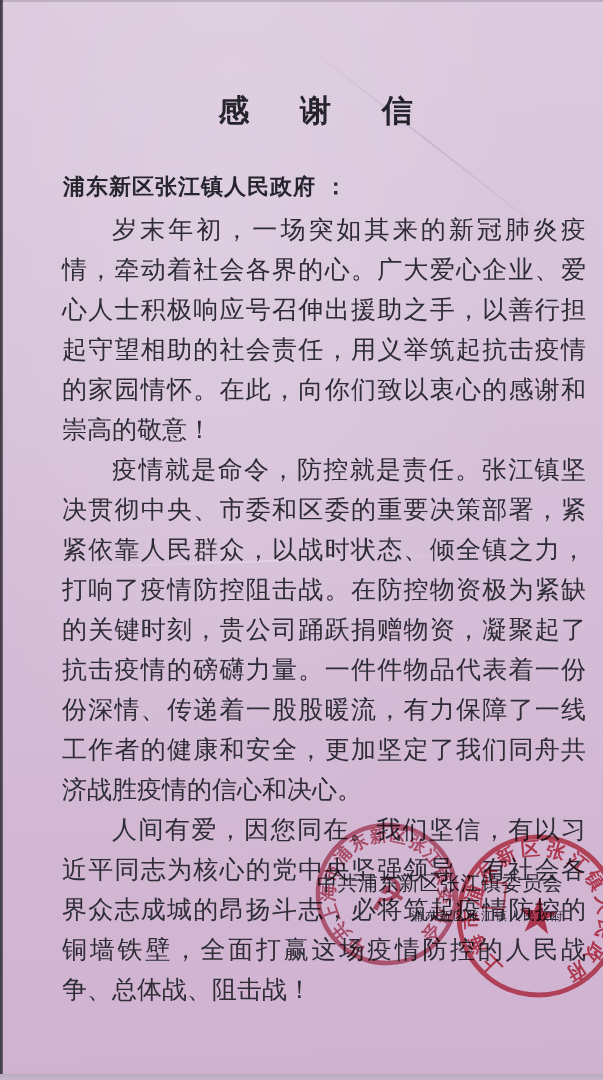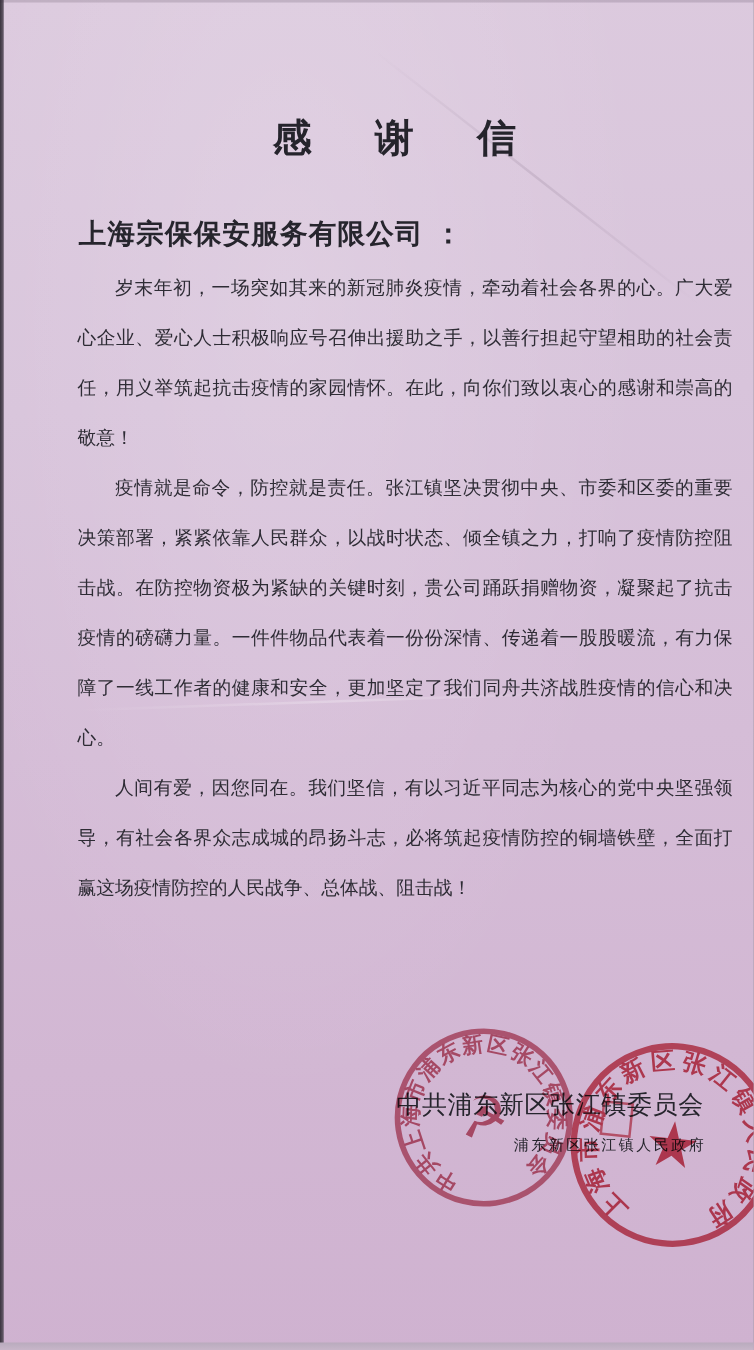--- a/index.html
+++ b/index.html
@@ -25,21 +25,21 @@
     position:absolute;top:90px;left:0;width:100%;text-align:center;
     transform:translateX(24px);
     font-size:31px;font-weight:700;letter-spacing:20px;color:#25242c;
   }
   .salutation{
     position:absolute;top:172px;left:63px;
     font-size:22px;font-weight:700;color:#26252d;letter-spacing:1px;
   }
   .body-text{
     position:absolute;top:210px;left:62px;width:524px;
-    font-size:15px;line-height:40px;color:#2e2c35;
+    font-size:25px;line-height:40px;color:#2e2c35;
     text-align:justify;text-justify:inter-ideograph;
   }
   .body-text p{margin:0;text-indent:2em;}
   .sig-line{position:absolute;color:#26252d;white-space:nowrap;margin-left:13px;}
   .sig-1{top:870px;right:40px;font-size:20px;letter-spacing:0.5px;}
   .sig-2{top:908px;right:38px;font-size:12px;letter-spacing:2px;}
   .sig-date{top:950px;right:76px;font-size:18.5px;letter-spacing:1px;}
 
   .stamp{position:absolute;mix-blend-mode:multiply;opacity:.88;}
   .stamp-left{left:300px;top:808px;}
@@ -49,21 +49,21 @@
 </head>
 <body>
 
 <div class="paper">
   <div class="sheen"></div>
   <div class="crease1"></div>
   <div class="crease2"></div>
 
   <div class="title">感  谢  信</div>
 
-  <div class="salutation">上海宗保保安服务有限公司 ：</div>
+  <div class="salutation">浦东新区张江镇人民政府 ：</div>
 
   <div class="body-text">
     <p>岁末年初，一场突如其来的新冠肺炎疫情，牵动着社会各界的心。广大爱心企业、爱心人士积极响应号召伸出援助之手，以善行担起守望相助的社会责任，用义举筑起抗击疫情的家园情怀。在此，向你们致以衷心的感谢和崇高的敬意！</p>
     <p>疫情就是命令，防控就是责任。张江镇坚决贯彻中央、市委和区委的重要决策部署，紧紧依靠人民群众，以战时状态、倾全镇之力，打响了疫情防控阻击战。在防控物资极为紧缺的关键时刻，贵公司踊跃捐赠物资，凝聚起了抗击疫情的磅礴力量。一件件物品代表着一份份深情、传递着一股股暖流，有力保障了一线工作者的健康和安全，更加坚定了我们同舟共济战胜疫情的信心和决心。</p>
     <p>人间有爱，因您同在。我们坚信，有以习近平同志为核心的党中央坚强领导，有社会各界众志成城的昂扬斗志，必将筑起疫情防控的铜墙铁壁，全面打赢这场疫情防控的人民战争、总体战、阻击战！</p>
   </div>
 
   <div class="sig-line sig-1">中共浦东新区张江镇委员会</div>
   <div class="sig-line sig-2">浦东新区张江镇人民政府</div>
 

